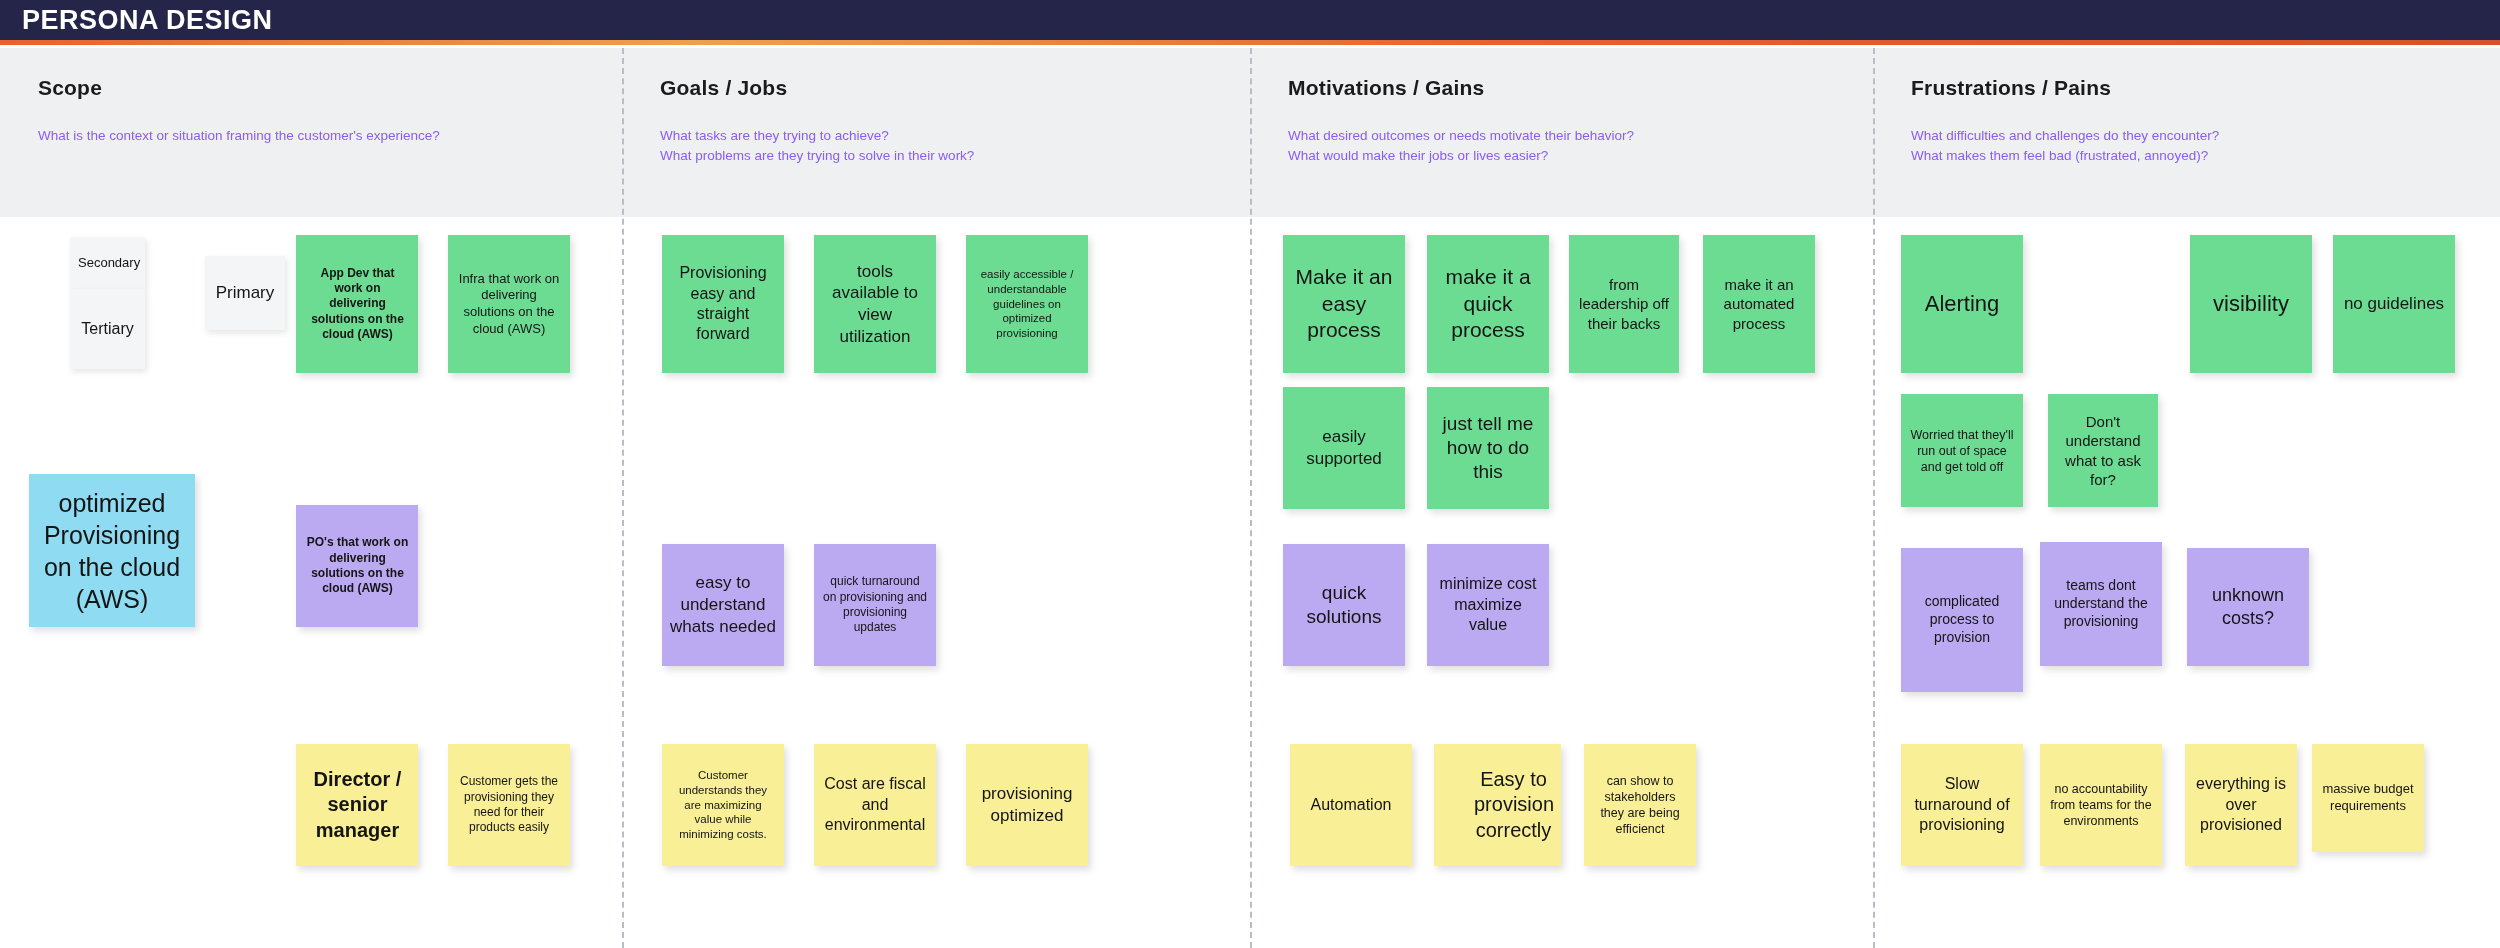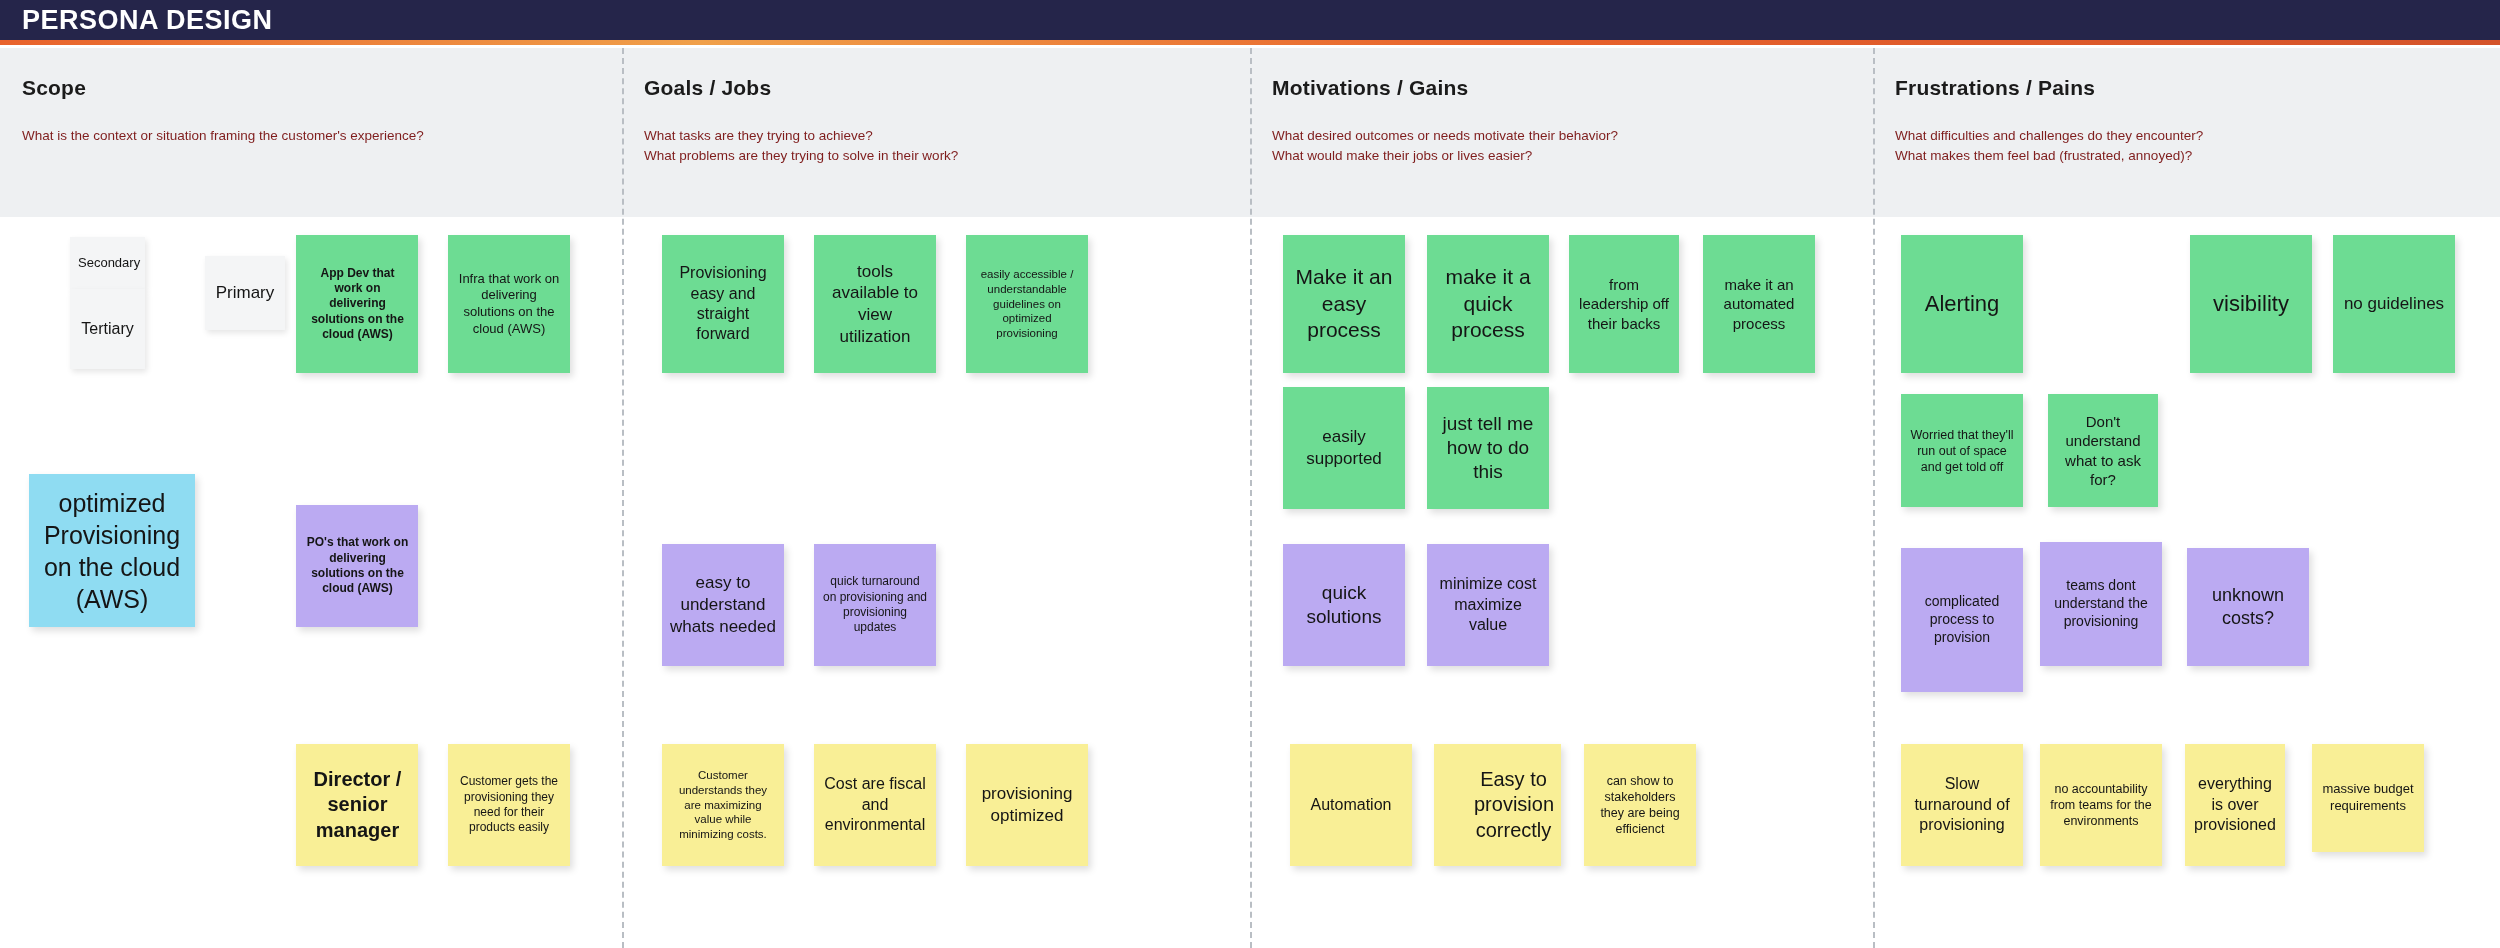--- a/index.html
+++ b/index.html
@@ -32,33 +32,33 @@
 
   
   .header-band {
     position: absolute; left: 0; top: 48px;
     width: 2500px; height: 169px;
     background: #eef0f2;
   }
 
   .col-head {
     position: absolute; top: 48px; height: 169px;
-    padding-left: 22px; padding-top: 28px;
+    padding-left: 38px; padding-top: 28px;
   }
   .col-head h2 {
     font-size: 21px;
     font-weight: bold;
     color: #1b1b1b;
     letter-spacing: 0.2px;
   }
   .col-head .prompt {
     margin-top: 26px;
     font-size: 13.5px;
     line-height: 1.5;
-    color: #7f1d1d;
+    color: #8b5cf6;
   }
   .col-head .prompt .ln { display: block; }
 
   
   .divider {
     position: absolute;
     top: 48px;
     width: 0;
     height: 900px;
     border-left: 2px dashed #b9bec4;
@@ -240,19 +240,19 @@
     </div>
     <div class="note purple" style="left: 2187px; top: 331px; width: 122px; height: 118px; font-size: 18px;">
       <span class="txt">unknown costs?</span>
     </div>
     <div class="note yellow" style="left: 1901px; top: 527px; width: 122px; height: 122px; font-size: 16px;">
       <span class="txt">Slow turnaround of provisioning</span>
     </div>
     <div class="note yellow" style="left: 2040px; top: 527px; width: 122px; height: 122px; font-size: 12.5px;">
       <span class="txt">no accountability from teams for the environments</span>
     </div>
-    <div class="note yellow" style="left: 2185px; top: 527px; width: 100px; height: 122px; font-size: 16px;">
+    <div class="note yellow" style="left: 2185px; top: 527px; width: 112px; height: 122px; font-size: 16px;">
       <span class="txt">everything is over provisioned</span>
     </div>
     <div class="note yellow" style="left: 2312px; top: 527px; width: 112px; height: 108px; font-size: 13px;">
       <span class="txt">massive budget requirements</span>
     </div>
   </div>
 
 </body></html>

